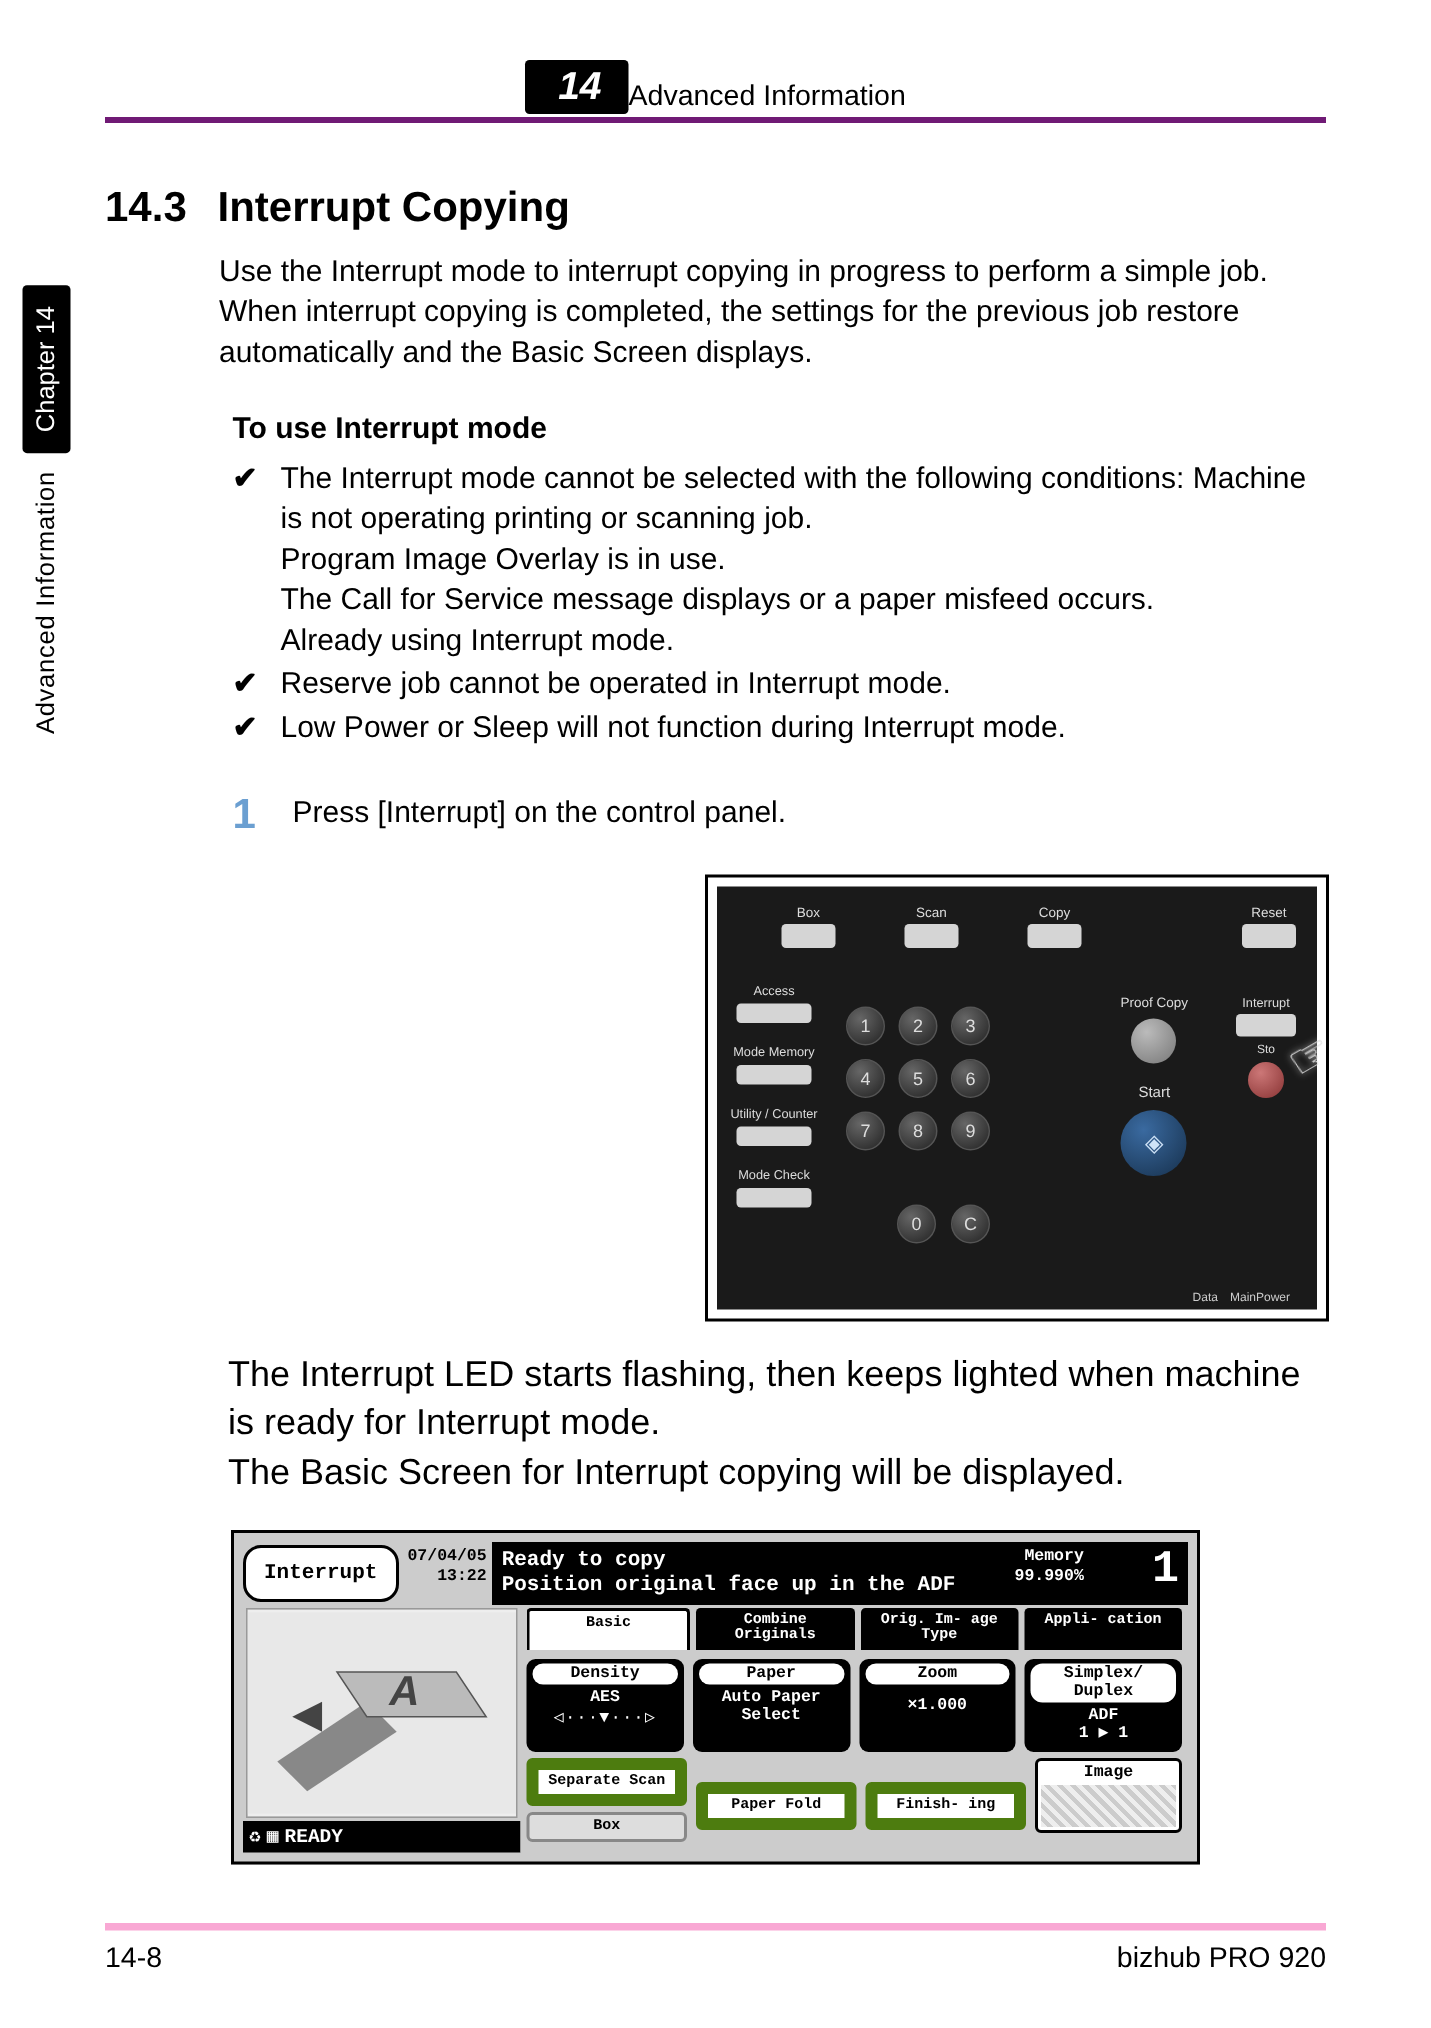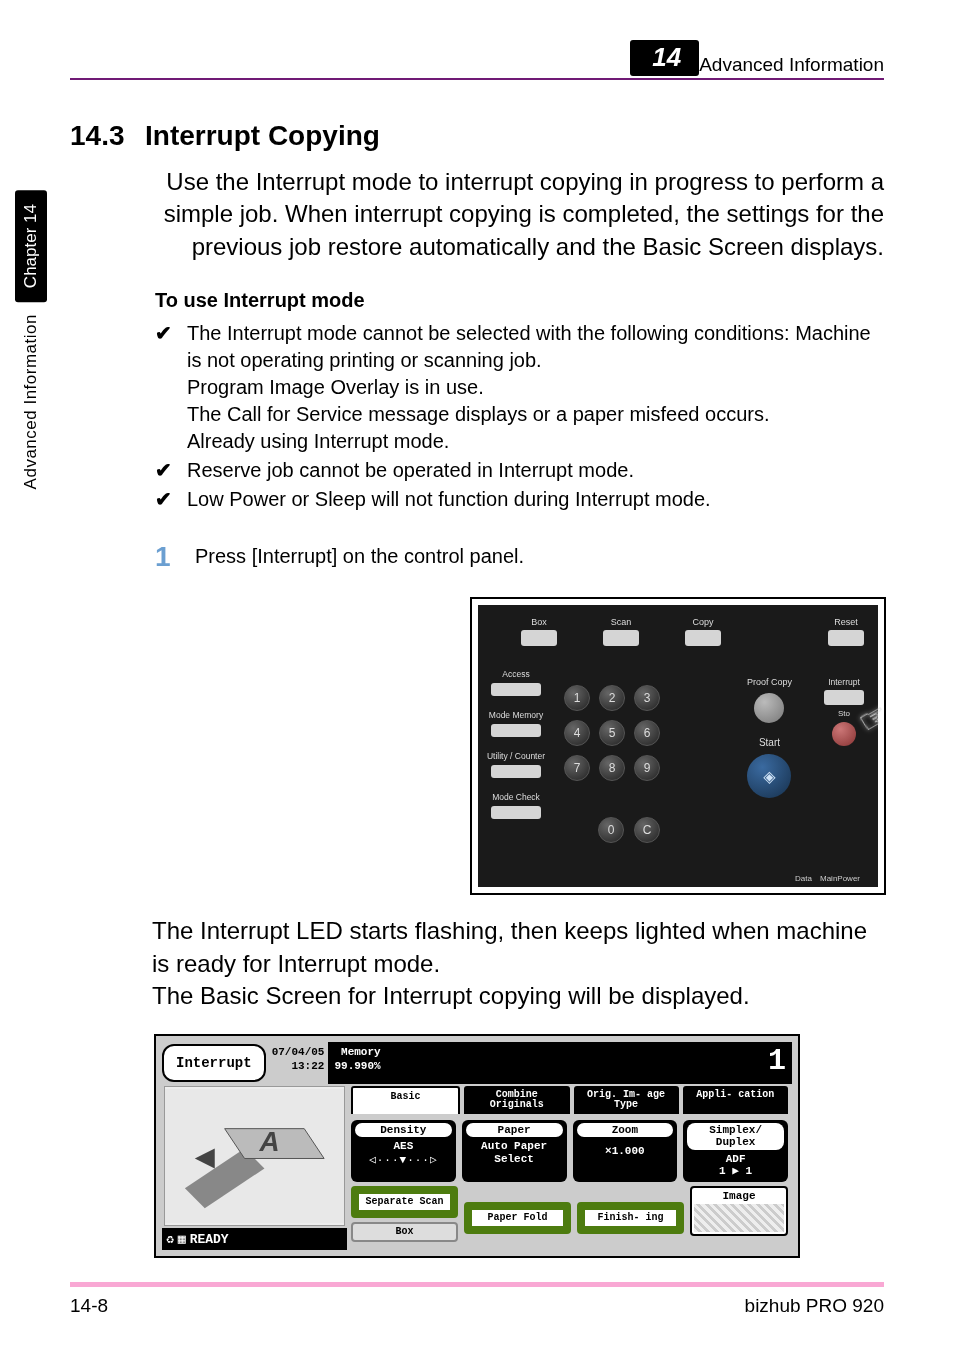--- a/index.html
+++ b/index.html
@@ -12,23 +12,23 @@
     height: 1352px;
     position: relative;
     box-sizing: border-box;
   }
   .page {
     padding: 40px 70px 0 70px;
     box-sizing: border-box;
   }
   .header {
     display: flex;
-    justify-content: flex-end;
+    justify-content: center;
     align-items: flex-end;
-    border-bottom: 2px solid #701a75;
+    border-bottom: 4px solid #701a75;
     padding-bottom: 2px;
   }
   .chapter-badge {
     background: #000;
     color: #fff;
     font-size: 26px;
     font-weight: bold;
     font-style: italic;
     padding: 4px 18px 6px 22px;
     border-radius: 3px;
@@ -66,23 +66,22 @@
     font-size: 28px;
     font-weight: bold;
   }
   .section-num {
     display: inline-block;
     width: 75px;
   }
   .body-text {
     margin-top: 14px;
     margin-left: 76px;
-    font-size: 24px;
+    font-size: 20px;
     line-height: 1.35;
-    text-align: right;
   }
   .subhead {
     margin-top: 26px;
     margin-left: 85px;
     font-size: 20px;
     font-weight: bold;
   }
   .check-list {
     margin-top: 8px;
     margin-left: 85px;
@@ -610,20 +609,24 @@
   </div>
 
   <div class="screen-wrap">
     <div class="screen-head">
       <div class="interrupt-tag">Interrupt</div>
       <div class="date-block">
         <div>07/04/05</div>
         <div>13:22</div>
       </div>
       <div class="ready-block">
+        <div>
+          <div>Ready to copy</div>
+          <div>Position original face up in the ADF</div>
+        </div>
         <div style="text-align:right;font-size:11px;">
           <div>Memory</div>
           <div>99.990%</div>
         </div>
         <div class="mem-num">1</div>
       </div>
     </div>
 
     <div class="screen-body">
       <div class="screen-left">

